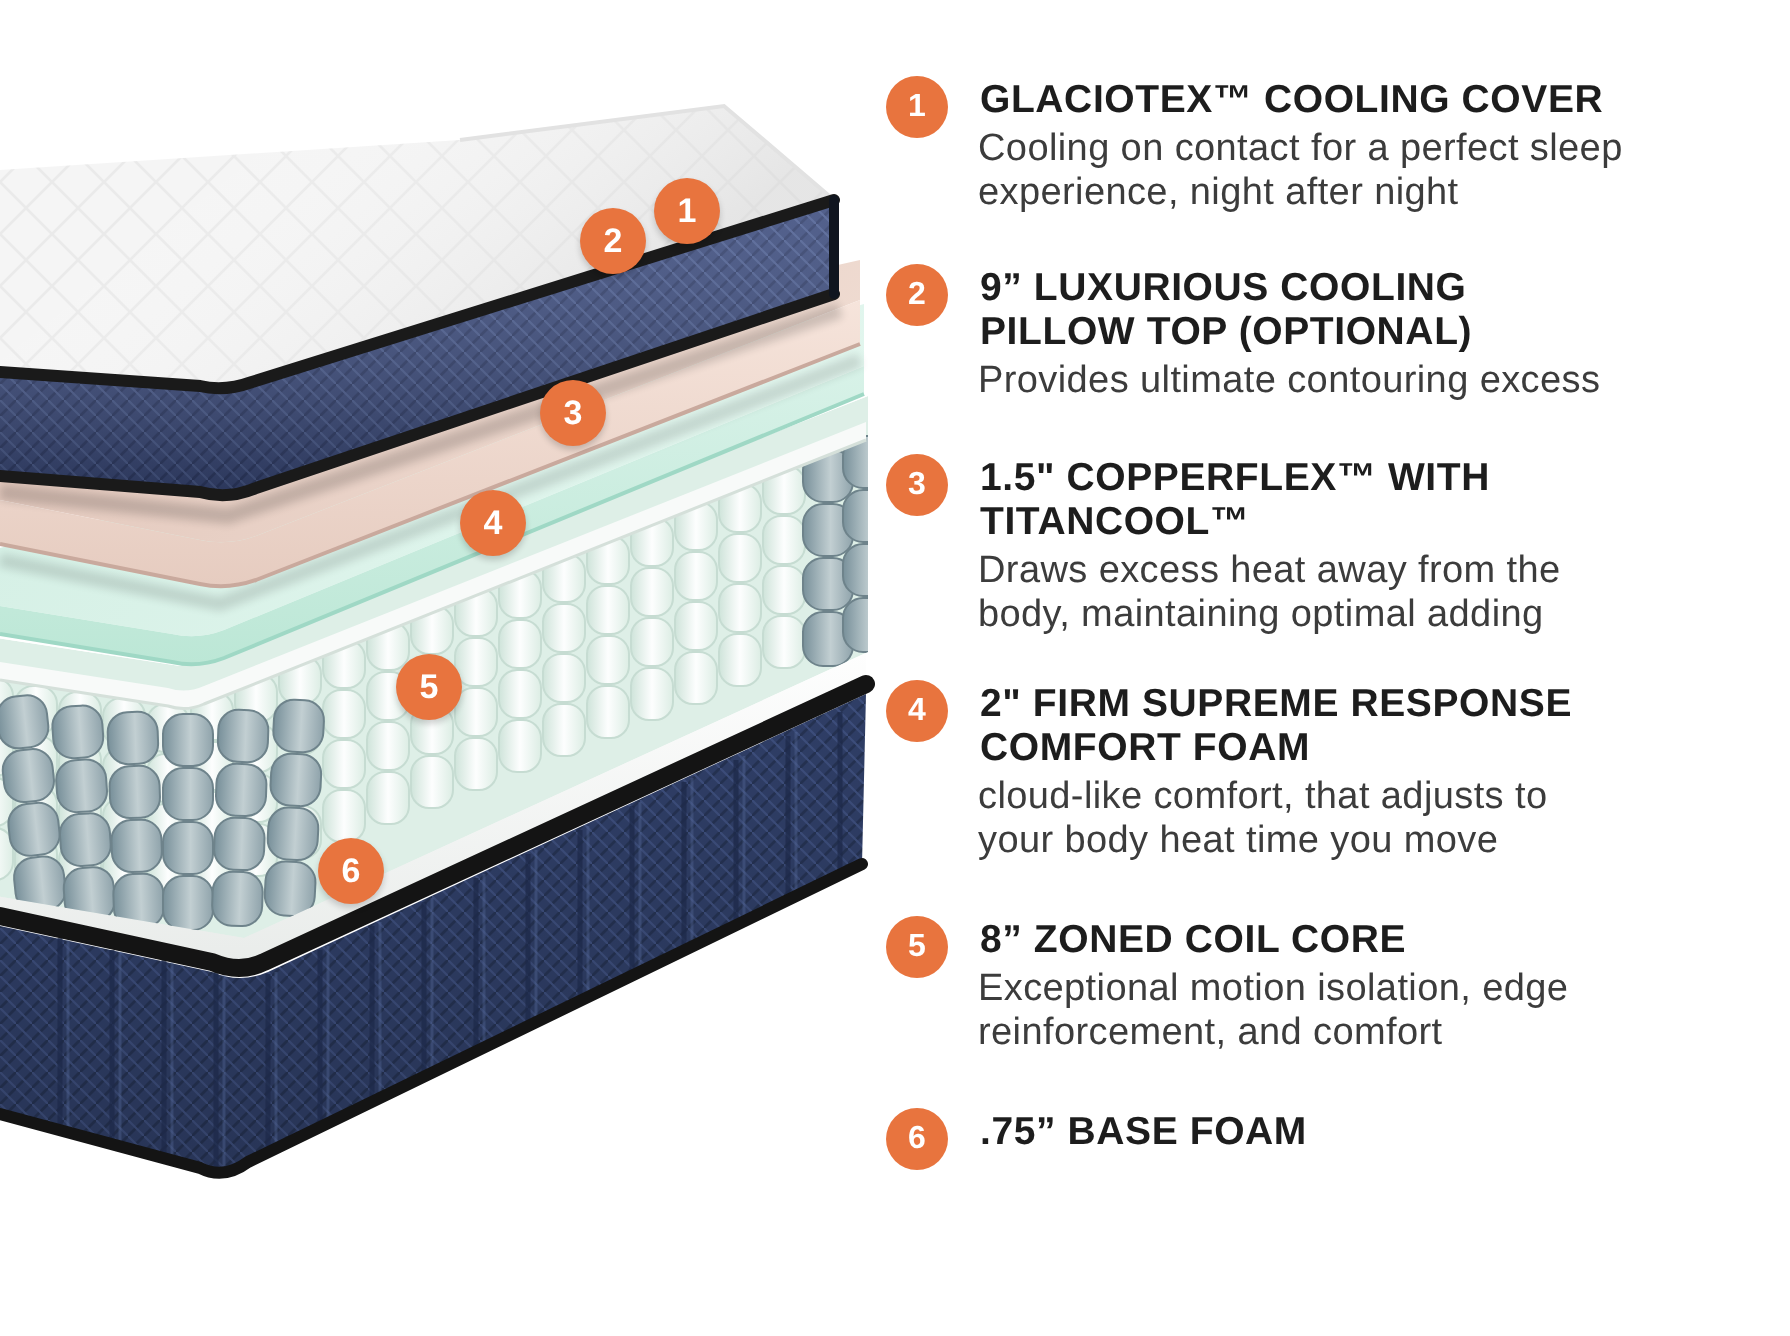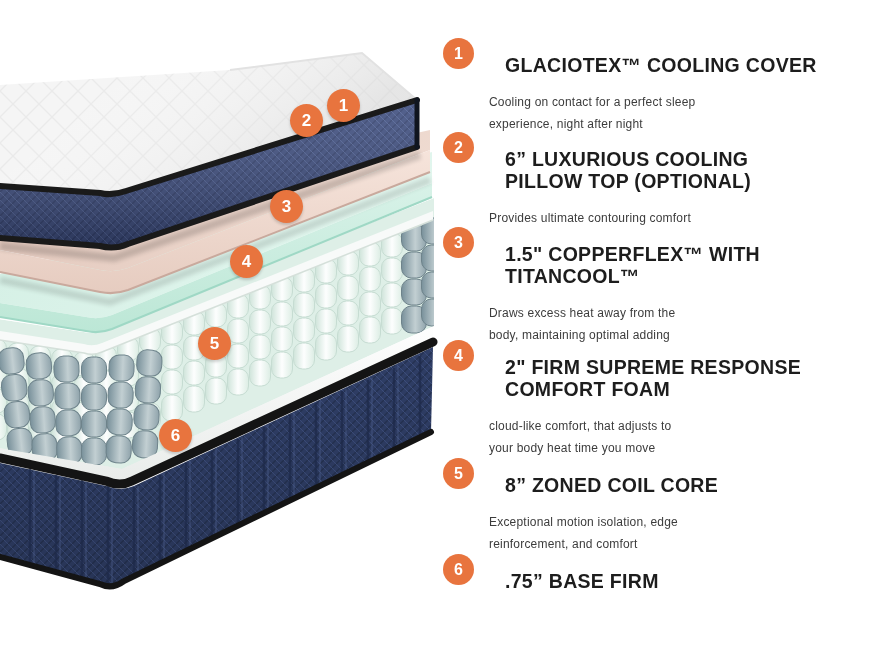--- a/index.html
+++ b/index.html
@@ -14,23 +14,23 @@
   .m1{left:327px;top:89px;}  .m2{left:290px;top:104px;}
   .m3{left:270px;top:190px;} .m4{left:230px;top:245px;}
   .m5{left:198px;top:327px;} .m6{left:159px;top:419px;}
   
   #legend{position:absolute;left:443px;top:0;width:445px;height:668px;}
   .legend-item{position:absolute;left:0;width:440px;}
   .badge{position:absolute;left:0;top:0;width:31px;height:31px;border-radius:50%;
          background:#E8743E;color:#fff;font-weight:bold;font-size:16px;line-height:31px;
          text-align:center;}
   .ltext{margin-left:46px;}
-  .ltitle{margin:16px;font-size:19.5px;line-height:22px;font-weight:800;color:#1D1D1D;
+  .ltitle{margin:1px;font-size:19.5px;line-height:22px;font-weight:800;color:#1D1D1D;
           letter-spacing:.3px;white-space:pre-line;}
-  .ldesc{margin:3px 0 0 0;font-size:12px;line-height:21.5px;font-weight:400;color:#3C3C3C;
+  .ldesc{margin:3px 0 0 0;font-size:19px;line-height:21.5px;font-weight:400;color:#3C3C3C;
          letter-spacing:.2px;white-space:pre-line;}
   .li1{top:38px;} .li2{top:132px;} .li3{top:227px;} .li4{top:340px;} .li5{top:458px;} .li6{top:554px;}
 </style>
 </head>
 <body>
 
 <div id="page">
 
   <svg id="art" width="440" height="668" viewBox="0 0 440 668">
     <defs>
@@ -207,23 +207,23 @@
       <div class="ltext">
         <h3 class="ltitle">GLACIOTEX™ COOLING COVER</h3>
         <p class="ldesc">Cooling on contact for a perfect sleep
 experience, night after night</p>
       </div>
     </div>
 
     <div class="legend-item li2">
       <div class="badge">2</div>
       <div class="ltext">
-        <h3 class="ltitle">6” LUXURIOUS COOLING
+        <h3 class="ltitle">9” LUXURIOUS COOLING
 PILLOW TOP (OPTIONAL)</h3>
-        <p class="ldesc">Provides ultimate contouring comfort</p>
+        <p class="ldesc">Provides ultimate contouring excess</p>
       </div>
     </div>
 
     <div class="legend-item li3">
       <div class="badge">3</div>
       <div class="ltext">
         <h3 class="ltitle">1.5" COPPERFLEX™ WITH
 TITANCOOL™</h3>
         <p class="ldesc">Draws excess heat away from the
 body, maintaining optimal adding</p>
@@ -245,18 +245,18 @@
       <div class="ltext">
         <h3 class="ltitle">8” ZONED COIL CORE</h3>
         <p class="ldesc">Exceptional motion isolation, edge
 reinforcement, and comfort</p>
       </div>
     </div>
 
     <div class="legend-item li6">
       <div class="badge">6</div>
       <div class="ltext">
-        <h3 class="ltitle">.75” BASE FIRM</h3>
+        <h3 class="ltitle">.75” BASE FOAM</h3>
       </div>
     </div>
 
   </div>
 </div>
 
 </body></html>

